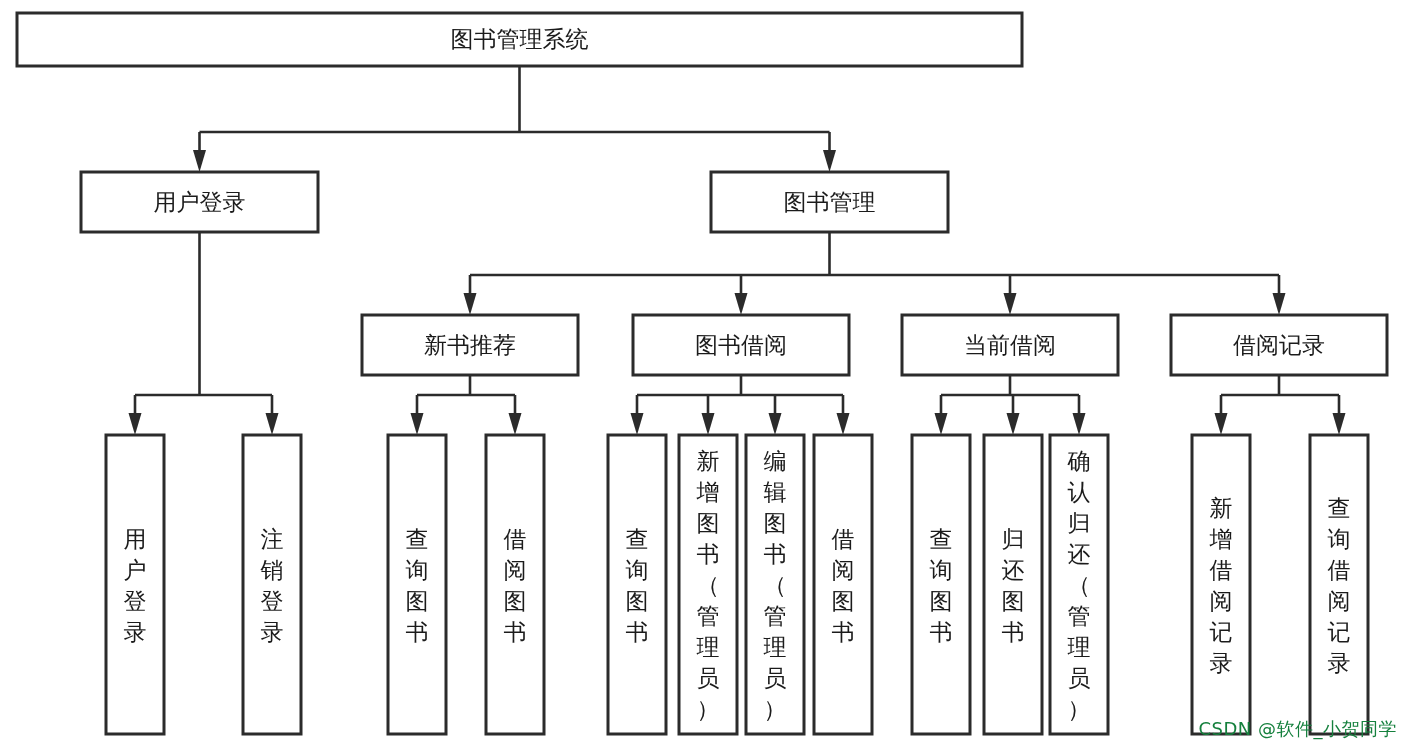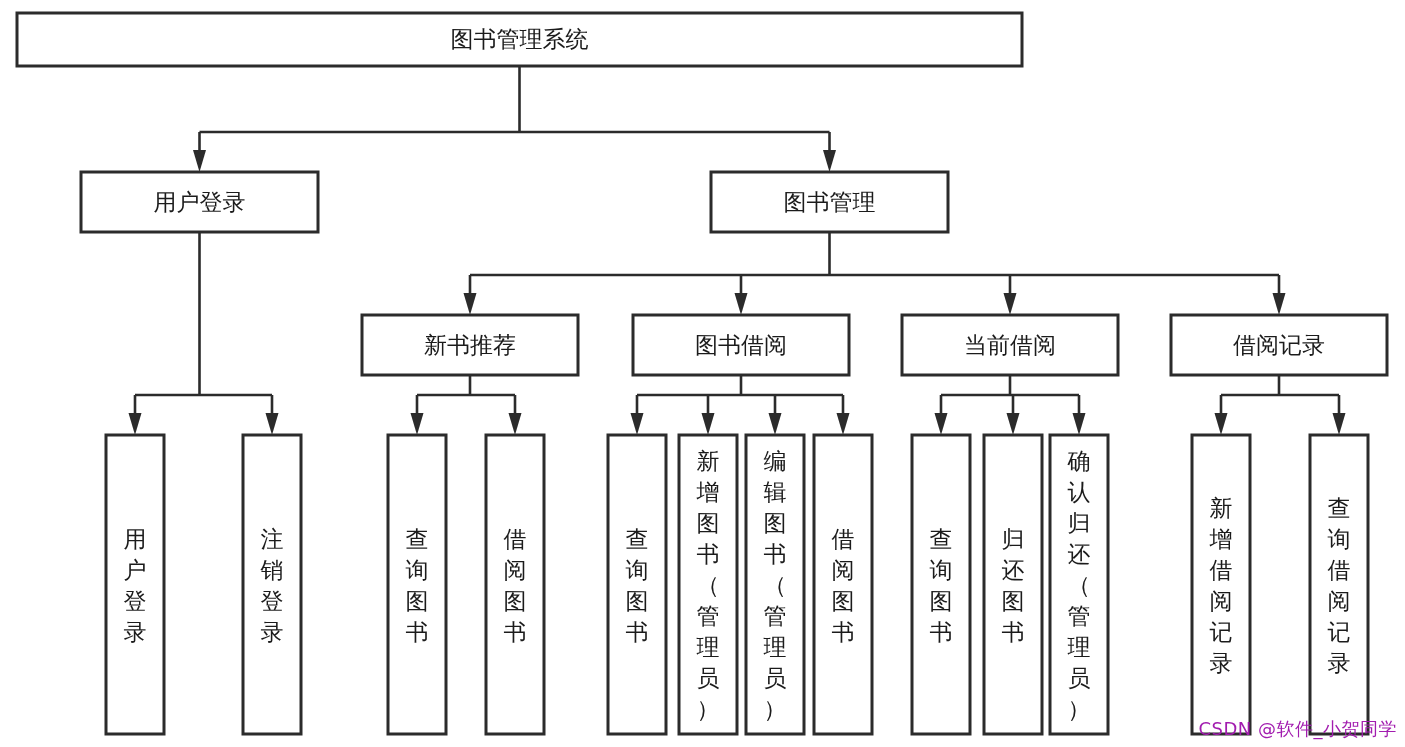--- a/index.html
+++ b/index.html
@@ -16,21 +16,21 @@
     font-family:"DejaVu Sans","Liberation Sans",sans-serif;
     fill:#1b1b1b;font-size:23px;text-anchor:middle;dominant-baseline:middle;
   }
   .leaf-label{
     font-family:"DejaVu Sans","Liberation Sans",sans-serif;
     fill:#1b1b1b;font-size:23px;text-anchor:middle;
   }
   .watermark{
     position:absolute;right:8px;bottom:6px;
     font-family:"DejaVu Sans","Liberation Sans",sans-serif;
-    font-size:18px;color:#a21caf;letter-spacing:.5px;
+    font-size:18px;color:#15803d;letter-spacing:.5px;
     white-space:nowrap;pointer-events:none;user-select:none;
   }
 </style>
 </head>
 <body>
 
 <svg id="diagram" viewBox="0 0 1405 747" xmlns="http://www.w3.org/2000/svg">
   <g id="edge-layer">
       <path class="conn" d="M 519.5 66 L 519.5 132"></path>
       <path class="conn" d="M 199.5 132 L 829.5 132"></path>

